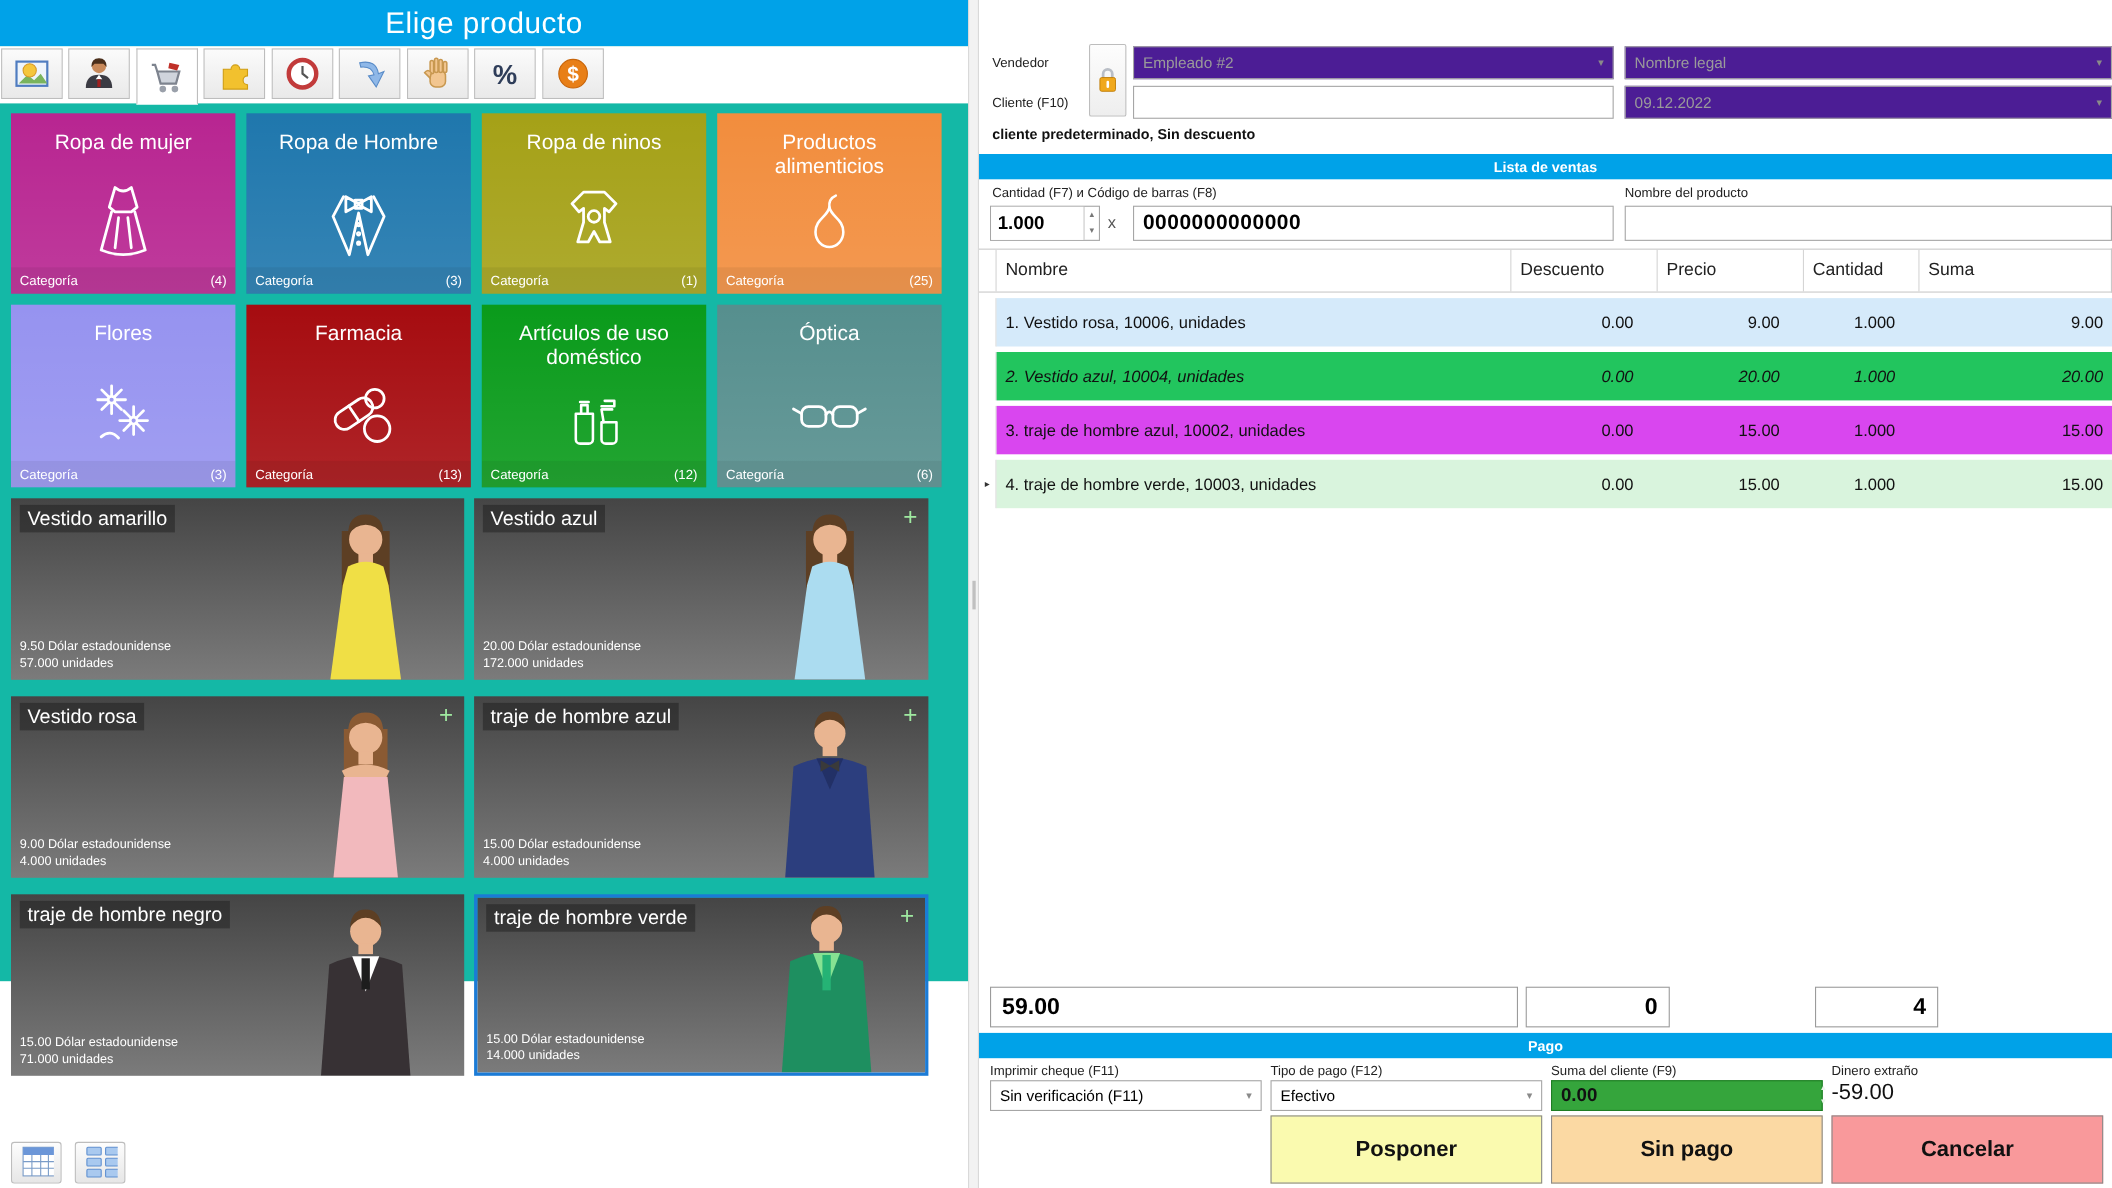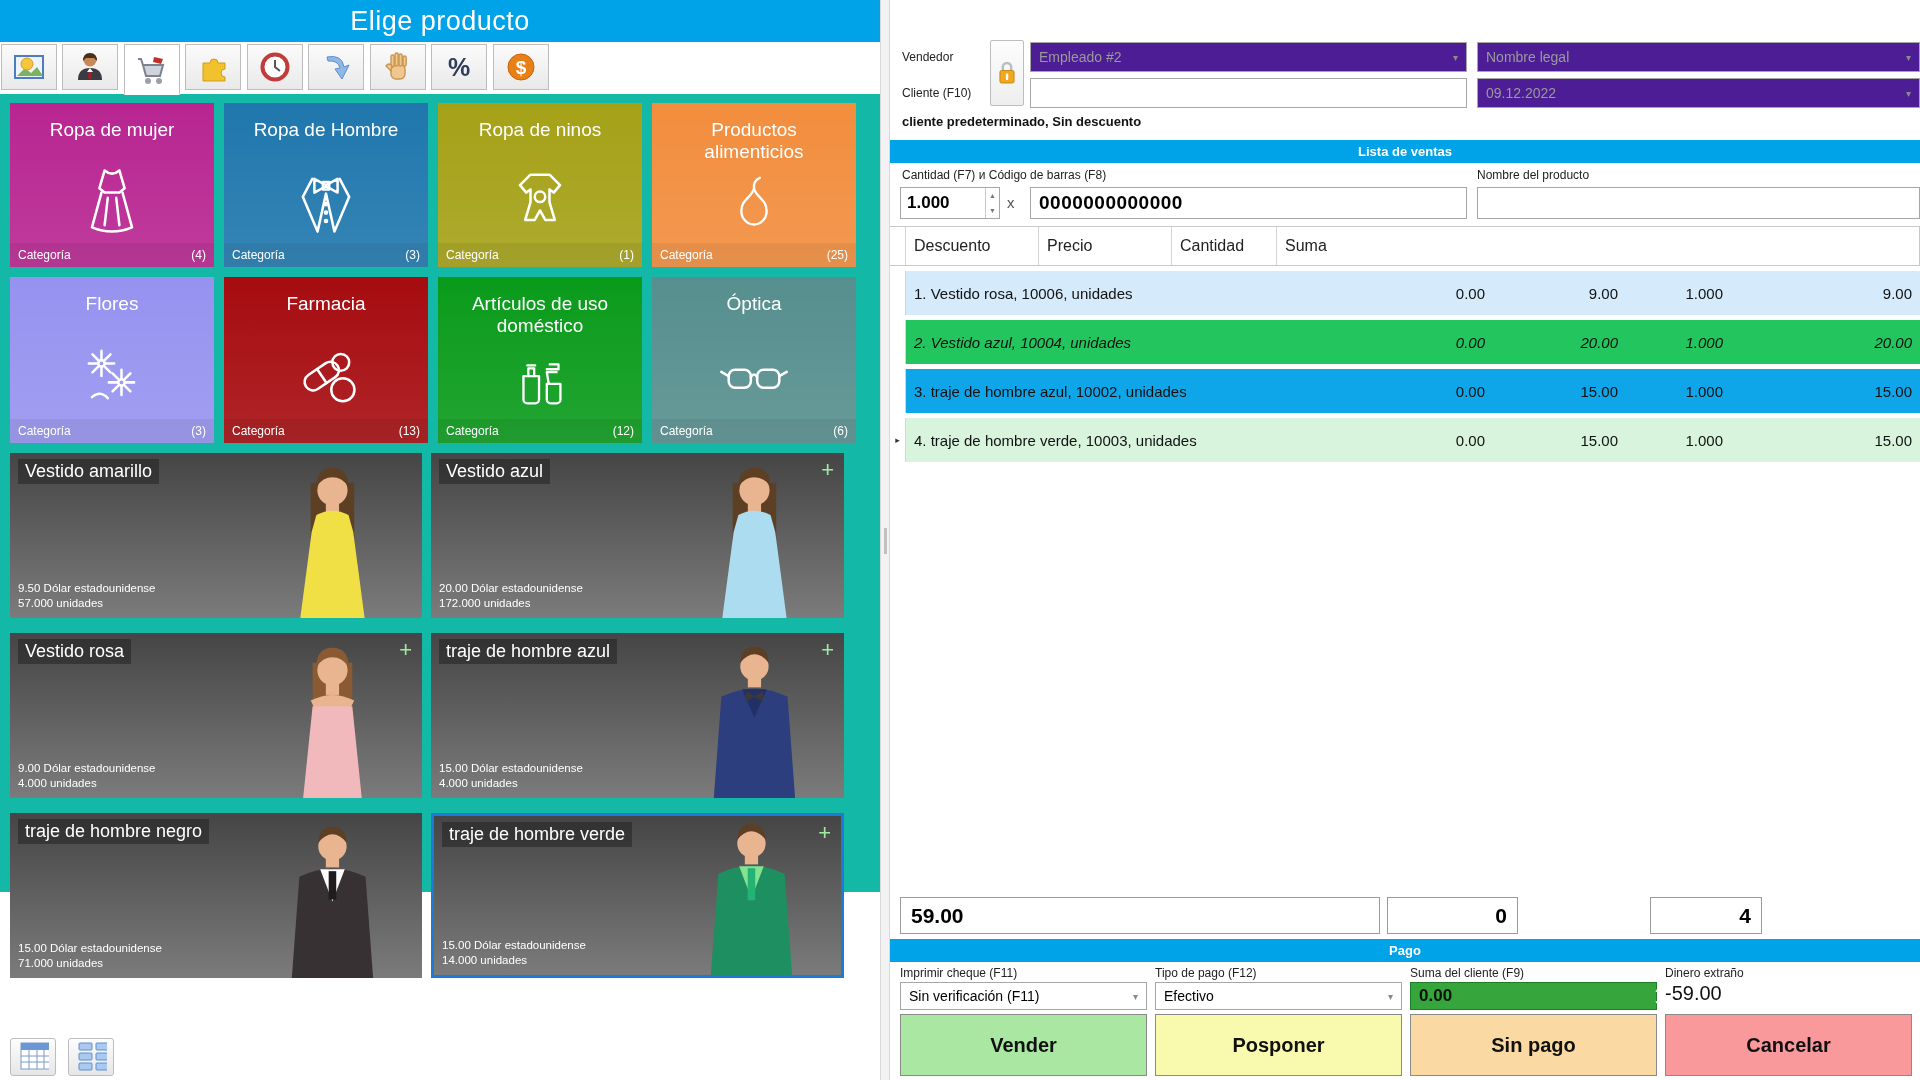--- a/index.html
+++ b/index.html
@@ -476,20 +476,21 @@
         <span>▼</span>
       </div>
   </div>
   <span id="times">x</span>
   <input class="tinput" id="barcode-input" value="0000000000000" style="">
   <input class="tinput" id="prodname-input" value="" style="">
 
   <div id="sales-table">
     <div id="sales-head">
       <div class="hc c-ind"></div>
+      <div class="hc c-nom">Nombre</div>
       <div class="hc c-desc">Descuento</div>
       <div class="hc c-prec">Precio</div>
       <div class="hc c-cant">Cantidad</div>
       <div class="hc c-suma">Suma</div>
     </div>
     <div class="trow">
       <div class="ind"></div>
       <div class="band" style="background: rgb(213, 234, 250);">
         <div class="nom">1. Vestido rosa, 10006, unidades</div>
         <div class="num">0.00</div>
@@ -503,21 +504,21 @@
       <div class="band" style="background: #22c55e; font-style: italic;">
         <div class="nom">2. Vestido azul, 10004, unidades</div>
         <div class="num">0.00</div>
         <div class="num">20.00</div>
         <div class="cant">1.000</div>
         <div class="suma">20.00</div>
       </div>
     </div>
     <div class="trow">
       <div class="ind"></div>
-      <div class="band" style="background: #0ea5e9;">
+      <div class="band" style="background: #d946ef;">
         <div class="nom">3. traje de hombre azul, 10002, unidades</div>
         <div class="num">0.00</div>
         <div class="num">15.00</div>
         <div class="cant">1.000</div>
         <div class="suma">15.00</div>
       </div>
     </div>
     <div class="trow">
       <div class="ind">▸</div>
       <div class="band" style="background: rgb(217, 244, 221);">
@@ -549,17 +550,16 @@
   </div>
   <div id="suma-cliente">
     <input value="0.00" style="">
     <div class="spin">
         <span>▲</span>
         <span>▼</span>
       </div>
   </div>
   <div id="dinero-val">-59.00</div>
 
-  <button class="paybtn" style="left: 10px; background: rgb(169, 231, 162);">Vender</button>
   <button class="paybtn" style="left: 265px; background: rgb(250, 250, 175);">Posponer</button>
   <button class="paybtn" style="left: 520px; background: rgb(251, 217, 163);">Sin pago</button>
   <button class="paybtn" style="left: 775px; background: rgb(249, 153, 155);">Cancelar</button>
 </section>
 
 </body></html>

